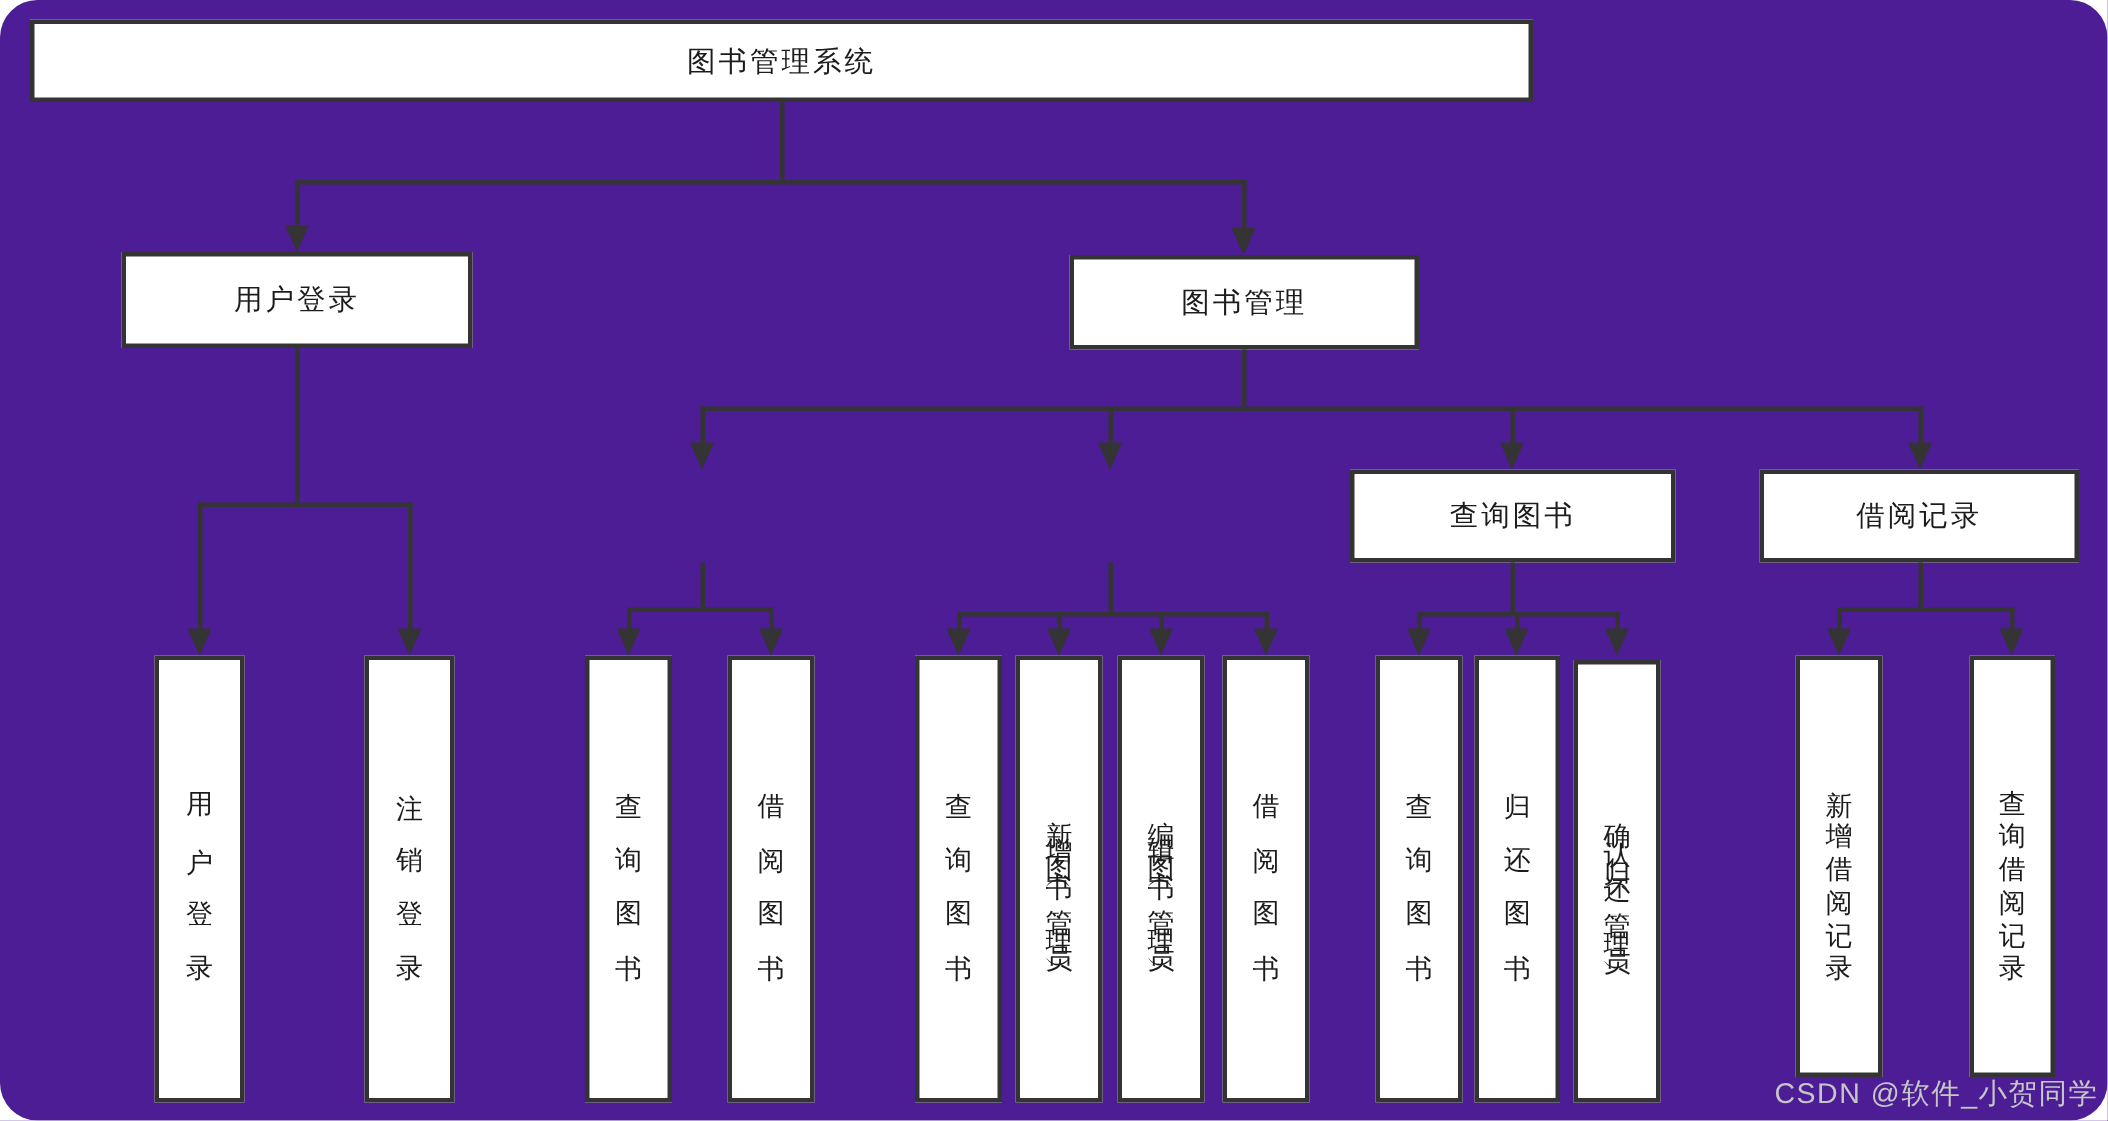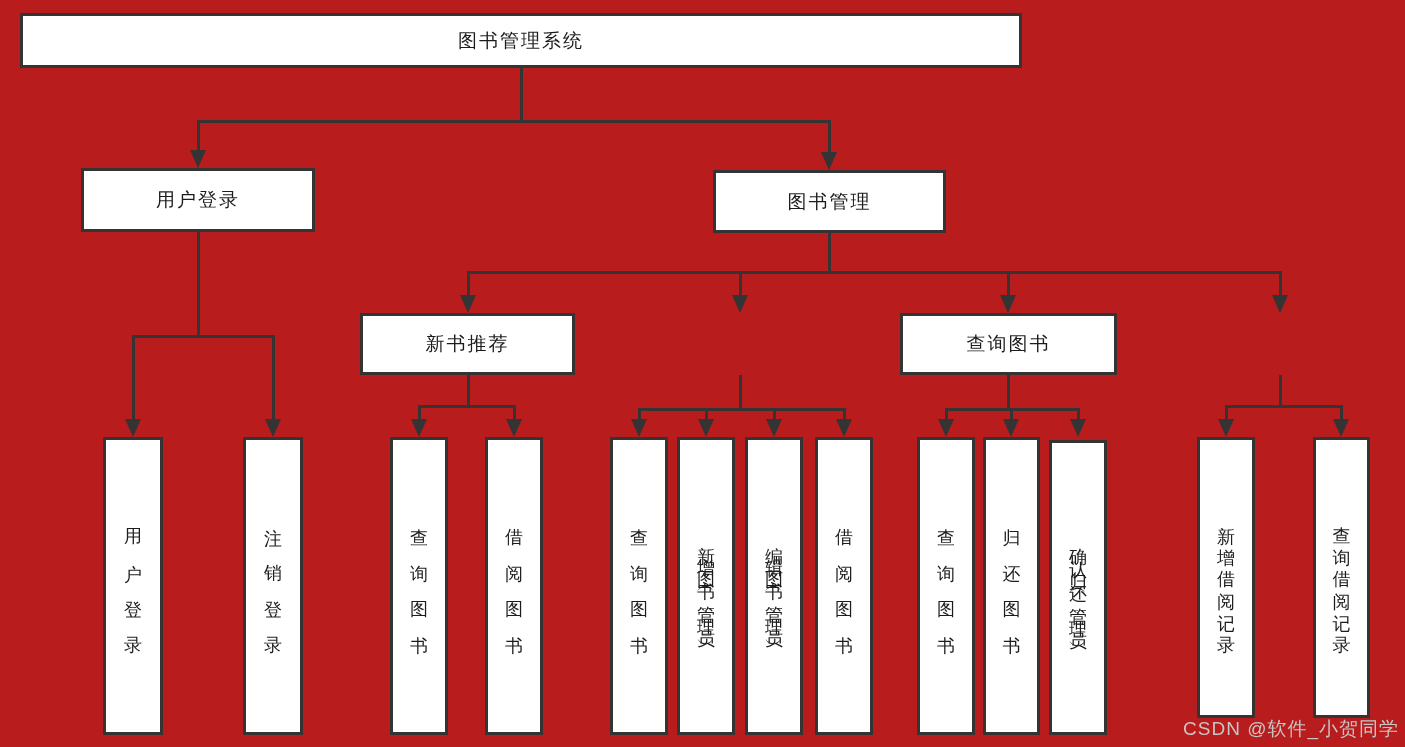--- a/index.html
+++ b/index.html
@@ -1,19 +1,20 @@
 <!DOCTYPE html>
 <html><head>
 <meta charset="utf-8">
 <style>
   html,body { margin:0; padding:0; background:#ffffff; }
   .canvas {
-    position:relative; width:1405px; height:747px; background:#b91c1c;
+    position:relative; width:1405px; height:747px; background:#4c1d95;
     font-family:"Liberation Sans","DejaVu Sans",sans-serif; overflow:hidden;
     color:#1c1c1c;
+    border-radius:25px;
   }
   .box {
     position:absolute; box-sizing:border-box;
     border:3px solid #343434; background:#ffffff;
     display:flex; align-items:center; justify-content:center;
     color:#1c1c1c;
   }
   .h  { font-size:19px; letter-spacing:2px; }
   .leaf {
     writing-mode:vertical-rl; text-orientation:mixed;
@@ -39,25 +40,25 @@
 <body>
 
 <div class="canvas">
 
   <div class="box h" style="left:20px; top:13px; width:1002px; height:55px;">图书管理系统</div>
 
   <div class="box h" style="left:81px; top:168px; width:234px; height:64px;">用户登录</div>
 
   <div class="box h" style="left:713px; top:170px; width:233px; height:63px;">图书管理</div>
 
-  <div class="box h" style="left:360px; top:313px; width:215px; height:62px;">新书推荐</div>
 
 
   <div class="box h" style="left:900px; top:313px; width:217px; height:62px;">查询图书</div>
 
+  <div class="box h" style="left:1173px; top:313px; width:213px; height:62px;">借阅记录</div>
 
   <div class="box leaf ls-s" style="left:103px; top:437px; width:60px; height:298px;">用户登录</div>
   <div class="box leaf ls-s" style="left:243px; top:437px; width:60px; height:298px;">注销登录</div>
 
   <div class="box leaf ls-s" style="left:390px; top:437px; width:58px; height:298px;">查询图书</div>
   <div class="box leaf ls-s" style="left:485px; top:437px; width:58px; height:298px;">借阅图书</div>
 
   <div class="box leaf ls-s" style="left:610px; top:437px; width:58px; height:298px;">查询图书</div>
   <div class="box leaf ls-l" style="left:677px; top:437px; width:58px; height:298px;">新增图书（管理员）</div>
   <div class="box leaf ls-l" style="left:745px; top:437px; width:58px; height:298px;">编辑图书（管理员）</div>

